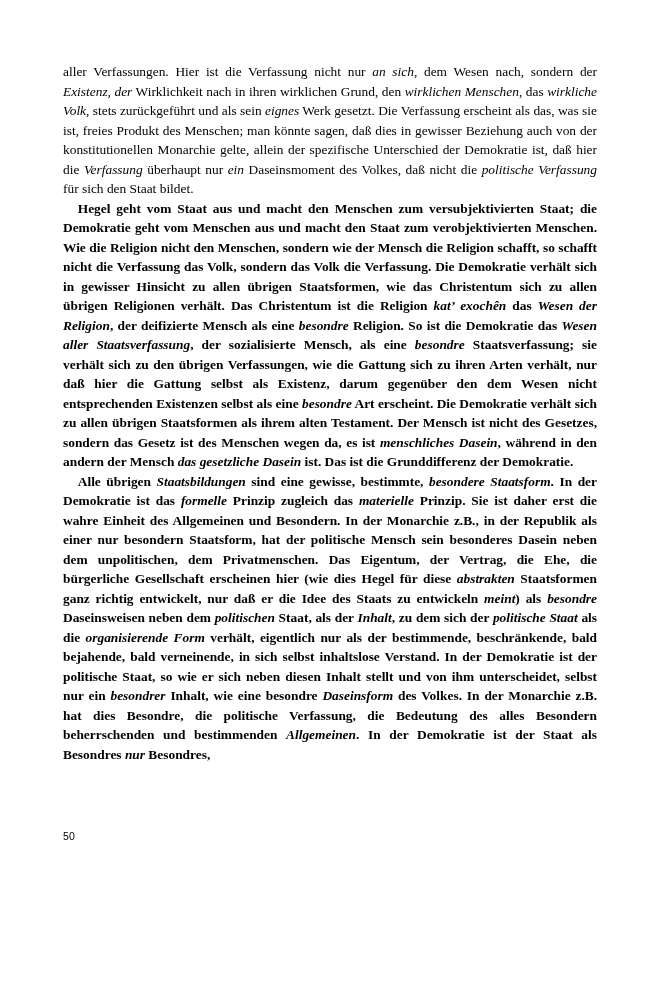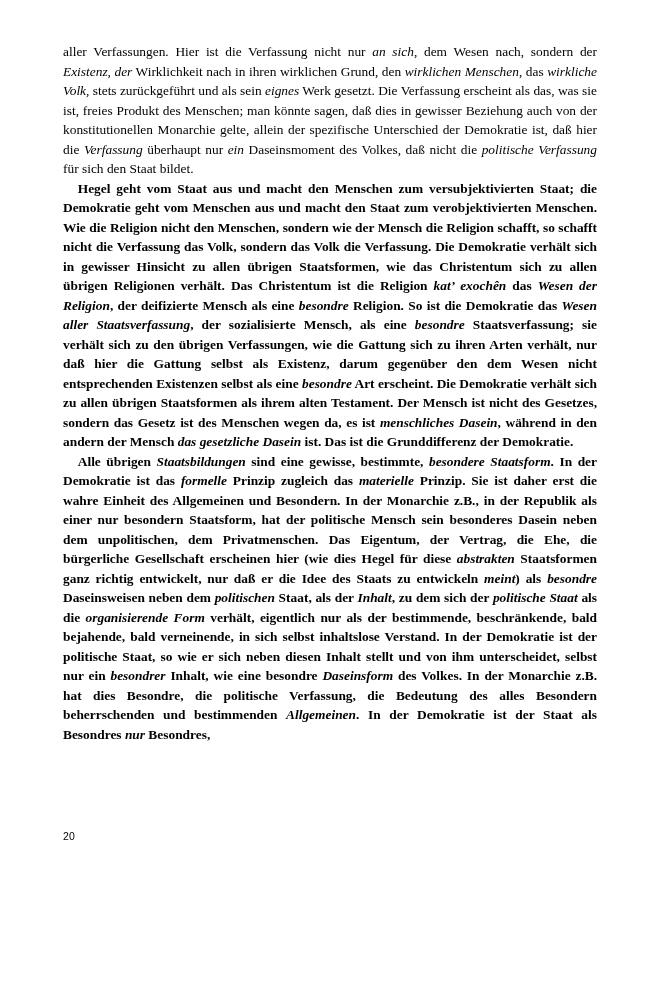--- a/index.html
+++ b/index.html
@@ -11,21 +11,21 @@
     height: 990px;
     background: #ffffff;
     font-family: "Liberation Serif", serif;
     color: #000000;
   }
   .page {
     position: relative;
     width: 660px;
     height: 890px;
     box-sizing: border-box;
-    padding: 42px 63px 0 63px;
+    padding: 62px 63px 0 63px;
   }
   .body-text {
     font-size: 13.4px;
     line-height: 1.455;
     text-align: justify;
     text-justify: inter-word;
     hyphens: manual;
   }
   .body-text p {
     margin: 0;
@@ -51,15 +51,15 @@
 <body>
 
 <div class="page">
 
   <div class="body-text" id="body-text">
       <p><span>aller Verfassungen. Hier ist die Verfassung nicht nur </span><span class="it">an sich</span><span>, dem Wesen nach, sondern der </span><span class="it">Existenz, der</span><span> Wirklichkeit nach in ihren wirklichen Grund, den </span><span class="it">wirklichen Menschen</span><span>, das </span><span class="it">wirkliche Volk</span><span>, stets zurückgeführt und als sein </span><span class="it">eignes</span><span> Werk gesetzt. Die Verfassung erscheint als das, was sie ist, freies Produkt des Menschen; man könnte sagen, daß dies in gewisser Beziehung auch von der konstitutionellen Monarchie gelte, allein der spezifische Unterschied der Demokratie ist, daß hier die </span><span class="it">Verfassung</span><span> überhaupt nur </span><span class="it">ein</span><span> Daseinsmoment des Volkes, daß nicht die </span><span class="it">politische Verfassung</span><span> für sich den Staat bildet.</span></p>
       <p class="indent"><span>Hegel geht vom Staat aus und macht den Menschen zum versubjektivierten Staat; die Demokratie geht vom Menschen aus und macht den Staat zum verobjektivierten Menschen. Wie die Religion nicht den Menschen, sondern wie der Mensch die Religion schafft, so schafft nicht die Verfassung das Volk, sondern das Volk die Verfassung. Die Demokratie verhält sich in gewisser Hinsicht zu allen übrigen Staatsformen, wie das Christentum sich zu allen übrigen Religionen verhält. Das Christentum ist die Religion </span><span class="it">kat’ exochên</span><span> das </span><span class="it">Wesen der Religion</span><span>, der deifizierte Mensch als eine </span><span class="it">besondre</span><span> Religion. So ist die Demokratie das </span><span class="it">Wesen aller Staatsverfassung</span><span>, der sozialisierte Mensch, als eine </span><span class="it">besondre</span><span> Staatsverfassung; sie verhält sich zu den übrigen Verfassungen, wie die Gattung sich zu ihren Arten verhält, nur daß hier die Gattung selbst als Existenz, darum gegenüber den dem Wesen nicht entsprechenden Existenzen selbst als eine </span><span class="it">besondre</span><span> Art erscheint. Die Demokratie verhält sich zu allen übrigen Staatsformen als ihrem alten Testament. Der Mensch ist nicht des Gesetzes, sondern das Gesetz ist des Menschen wegen da, es ist </span><span class="it">menschliches Dasein</span><span>, während in den andern der Mensch </span><span class="it">das gesetzliche Dasein</span><span> ist. Das ist die Grunddifferenz der Demokratie.</span></p>
       <p class="indent"><span>Alle übrigen </span><span class="it">Staatsbildungen</span><span> sind eine gewisse, bestimmte, </span><span class="it">besondere Staatsform</span><span>. In der Demokratie ist das </span><span class="it">formelle</span><span> Prinzip zugleich das </span><span class="it">materielle</span><span> Prinzip. Sie ist daher erst die wahre Einheit des Allgemeinen und Besondern. In der Monarchie z.B., in der Republik als einer nur besondern Staatsform, hat der politische Mensch sein besonderes Dasein neben dem unpolitischen, dem Privatmenschen. Das Eigentum, der Vertrag, die Ehe, die bürgerliche Gesellschaft erscheinen hier (wie dies Hegel für diese </span><span class="it">abstrakten</span><span> Staatsformen ganz richtig entwickelt, nur daß er die Idee des Staats zu entwickeln </span><span class="it">meint</span><span>) als </span><span class="it">besondre</span><span> Daseinsweisen neben dem </span><span class="it">politischen</span><span> Staat, als der </span><span class="it">Inhalt</span><span>, zu dem sich der </span><span class="it">politische Staat</span><span> als die </span><span class="it">organisierende Form</span><span> verhält, eigentlich nur als der bestimmende, beschränkende, bald bejahende, bald verneinende, in sich selbst inhaltslose Verstand. In der Demokratie ist der politische Staat, so wie er sich neben diesen Inhalt stellt und von ihm unterscheidet, selbst nur ein </span><span class="it">besondrer</span><span> Inhalt, wie eine besondre </span><span class="it">Daseinsform</span><span> des Volkes. In der Monarchie z.B. hat dies Besondre, die politische Verfassung, die Bedeutung des alles Besondern beherrschenden und bestimmenden </span><span class="it">Allgemeinen</span><span>. In der Demokratie ist der Staat als Besondres </span><span class="it">nur</span><span> Besondres,</span></p>
     </div>
 
-  <div class="folio">20</div>
+  <div class="folio">50</div>
 
 </div>
 
 </body></html>

